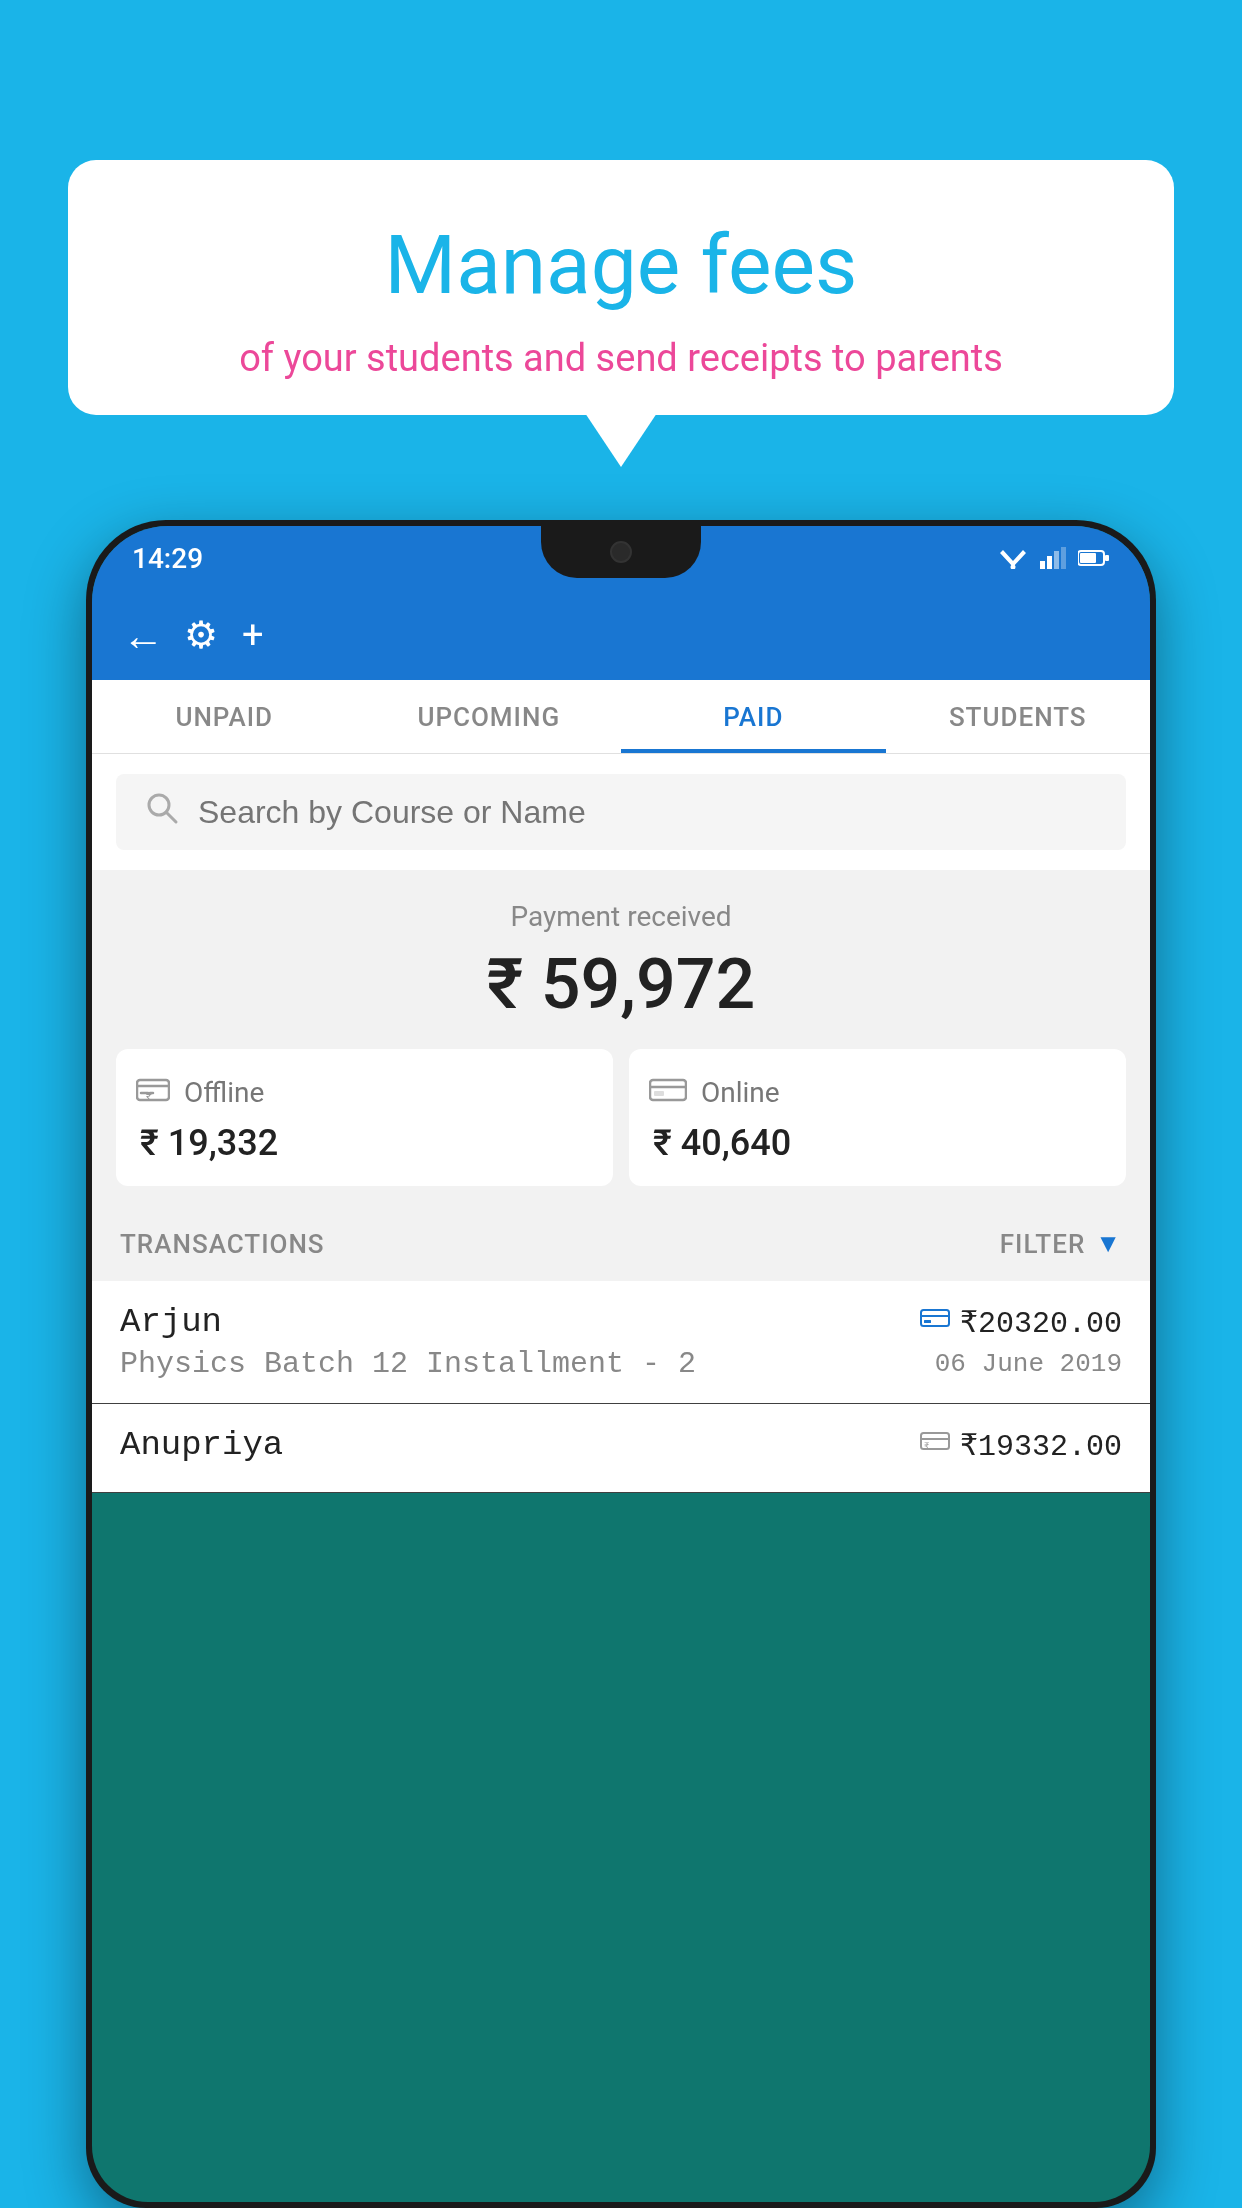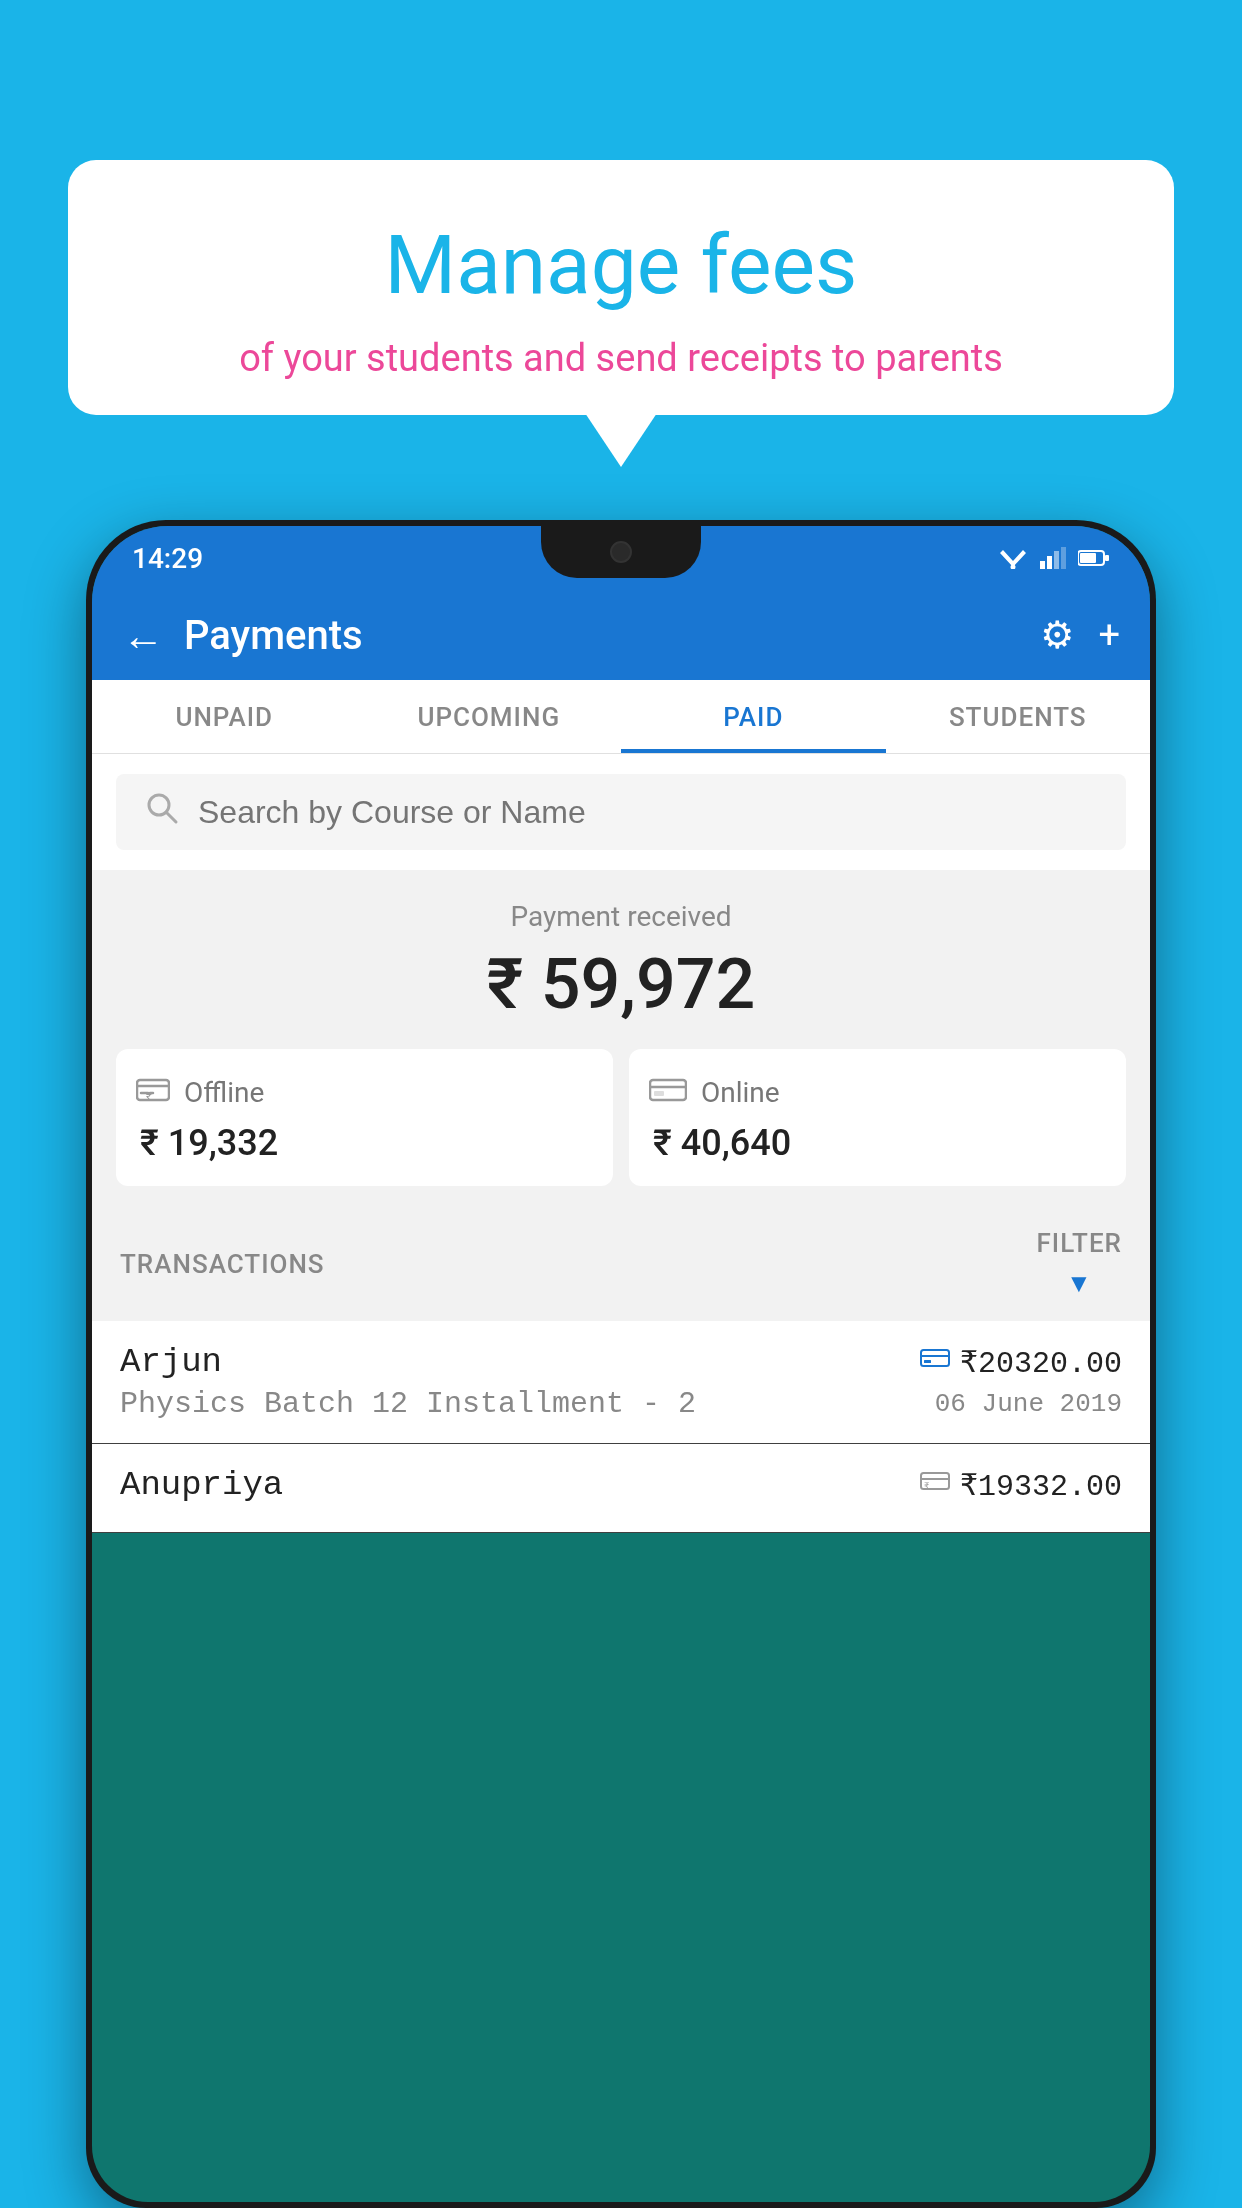--- a/index.html
+++ b/index.html
@@ -271,21 +271,20 @@
     }
     .filter-btn {
       display: flex;
       align-items: center;
       gap: 10px;
       font-size: 26px;
       color: #888;
       font-weight: 500;
       letter-spacing: 1px;
       cursor: pointer;
-      flex-direction: column;
     }
 
     
     .transaction-item {
       background: white;
       padding: 22px 28px;
       border-bottom: 1px solid #404040;
       font-family: Liberation Mono, monospace;
     }
     .transaction-row1 {
@@ -356,21 +355,20 @@
         <svg width="32" height="18" viewBox="0 0 32 18">
           <rect x="0" y="2" width="26" height="14" rx="3" fill="none" stroke="white" stroke-width="2"></rect>
           <rect x="2" y="4" width="16" height="10" rx="1" fill="white"></rect>
           <rect x="27" y="6" width="4" height="6" rx="1" fill="white"></rect>
         </svg>
       </div>
     </div>
 
     <div class="app-header">
       <span class="back-arrow">←</span>
-      <span class="header-title">Payments</span>
       <div class="header-icons">
         <span class="header-icon">⚙</span>
         <span class="header-icon">+</span>
       </div>
     </div>
 
     <div class="tabs">
       <div class="tab">
         <span>UNPAID</span>
       </div>

